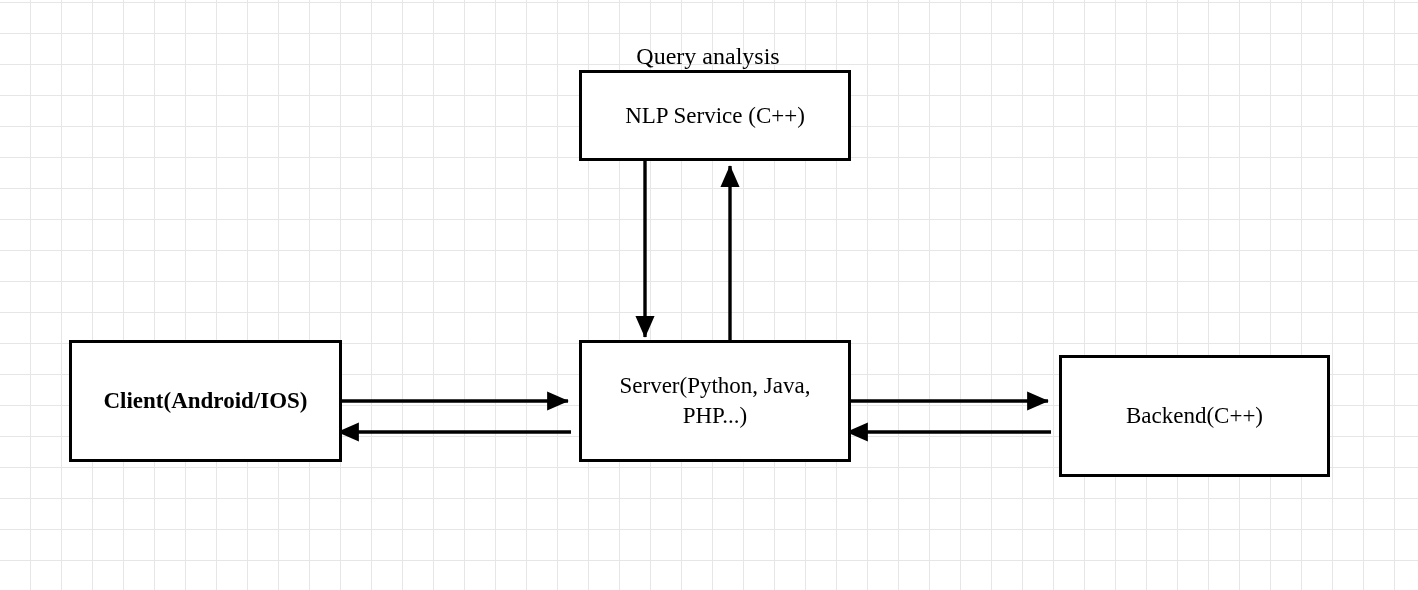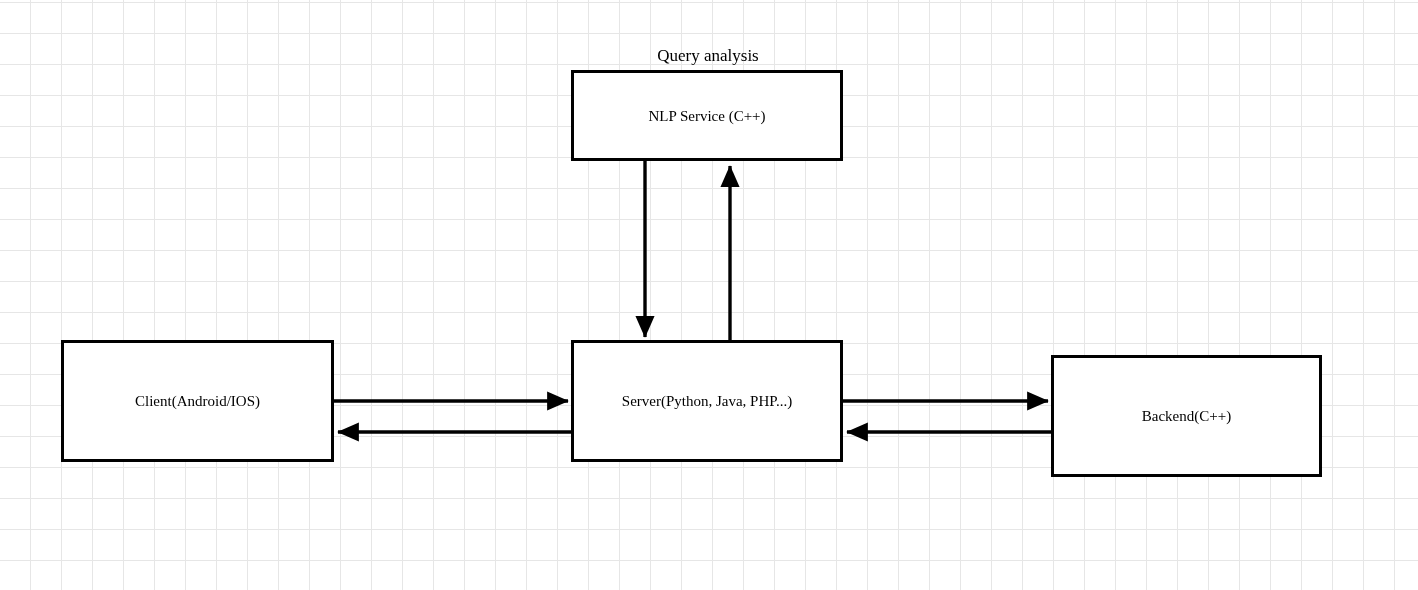--- a/index.html
+++ b/index.html
@@ -29,41 +29,42 @@
   }
   .node {
     position: absolute;
     box-sizing: border-box;
     border: 3px solid #000000;
     background: #ffffff;
     display: flex;
     align-items: center;
     justify-content: center;
     text-align: center;
-    font-size: 15px;
+    font-size: 23px;
     line-height: 30px;
     color: #000000;
     z-index: 2;
+    margin-left: 8px;
   }
   .node-label {
     display: block;
     padding: 0 6px;
     white-space: pre-line;
   }
   .free-text {
     position: absolute;
     text-align: center;
-    font-size: 17px;
+    font-size: 24px;
     line-height: 32px;
     color: #000000;
     white-space: pre-line;
     z-index: 3;
   }
   #node-nlp   { left: 571px; top: 70px;  width: 272px; height: 91px; }
-  #node-client{ left: 61px;  top: 340px; width: 273px; height: 122px; }
+  #node-client{ left: 61px;  top: 340px; width: 273px; height: 122px; font-weight: bold; }
   #node-server{ left: 571px; top: 340px; width: 272px; height: 122px; }
   #node-backend{left: 1051px;top: 355px; width: 271px; height: 122px; }
   #text-query { left: 588px; top: 8px;   width: 240px; }
   #text-backend-note { left: 1032px; top: 216px; width: 310px; }
 </style>
 </head>
 <body>
 
 <div id="canvas">
 

